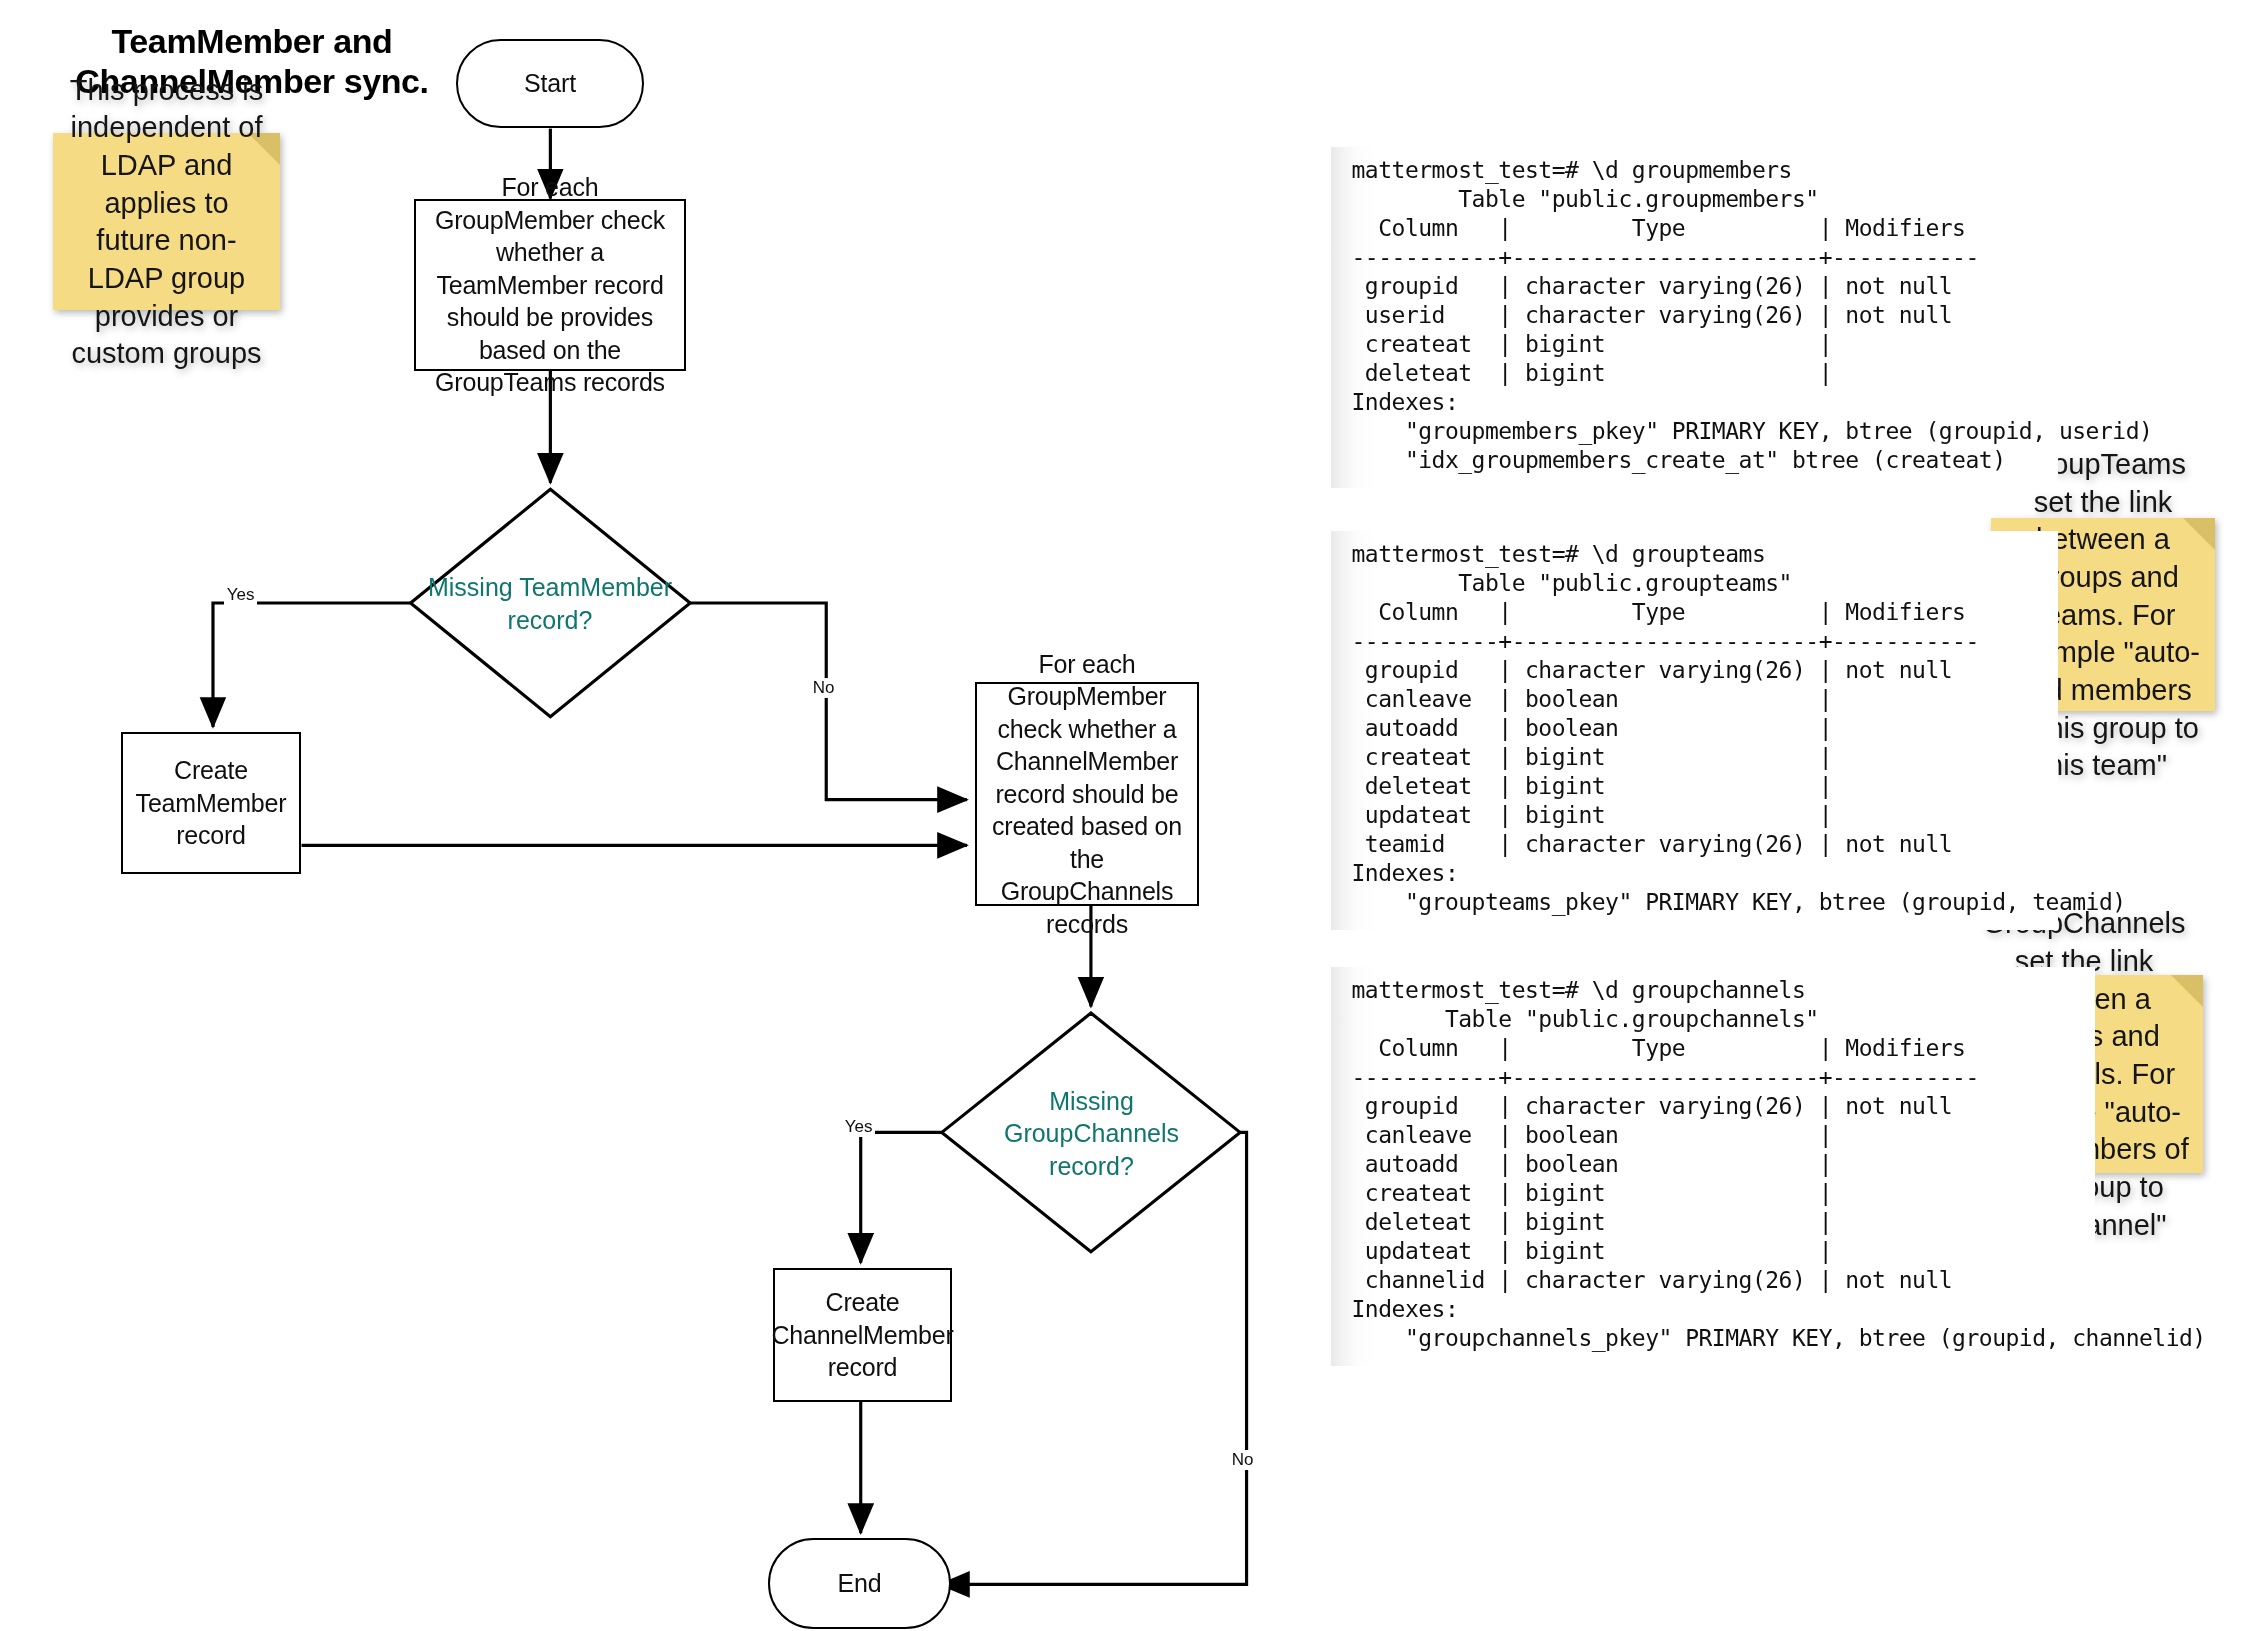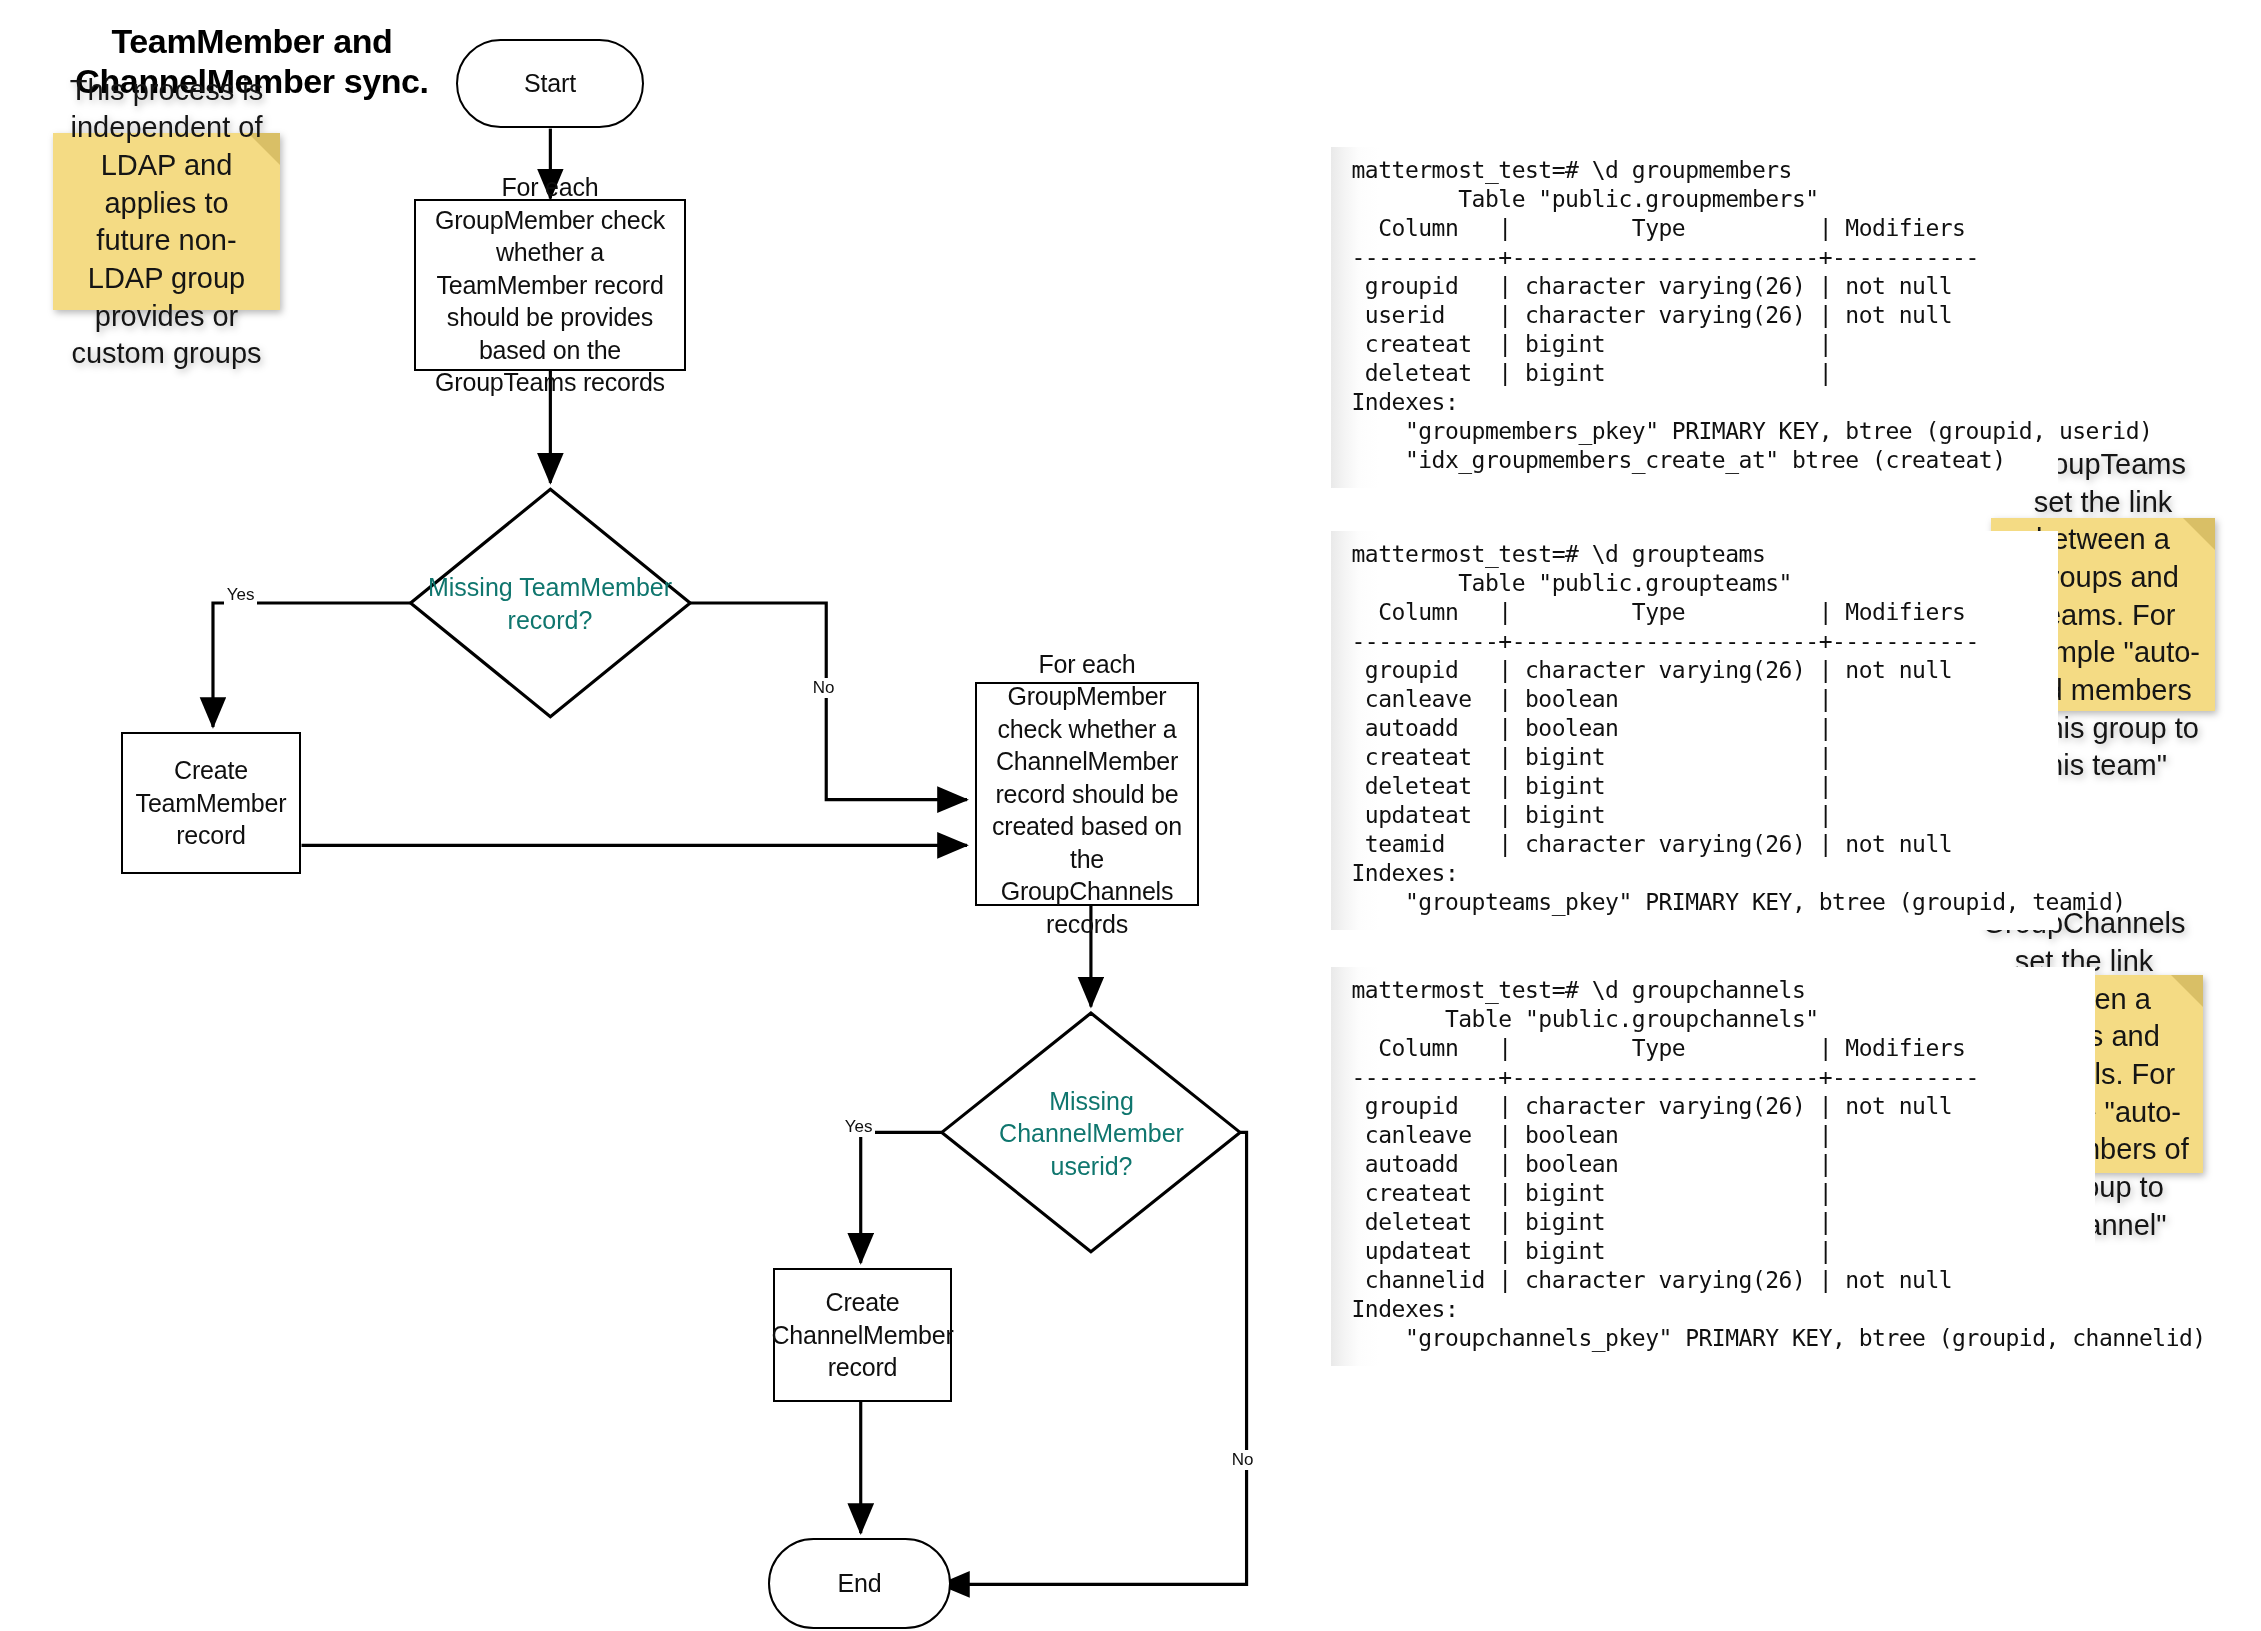--- a/index.html
+++ b/index.html
@@ -149,21 +149,21 @@
 
   <div class="node process" style="left:121px;top:732px;width:180px;height:142px;">
     <span class="txt">Create TeamMember record</span>
   </div>
 
   <div class="node process" style="left:975px;top:682px;width:224px;height:224px;">
     <span class="txt">For each GroupMember check whether a ChannelMember record should be created based on the GroupChannels records</span>
   </div>
 
   <div class="diamond-label" style="left:975px;top:1084px;width:233px;height:99px;">
-    <span>Missing ChannelMember userid?</span>
+    <span>Missing GroupChannels record?</span>
   </div>
 
   <div class="node process" style="left:773px;top:1268px;width:179px;height:134px;">
     <span class="txt">Create ChannelMember record</span>
   </div>
 
   <div class="node terminator" style="left:768px;top:1538px;width:183px;height:91px;">
     <span class="txt">End</span>
   </div>
 

